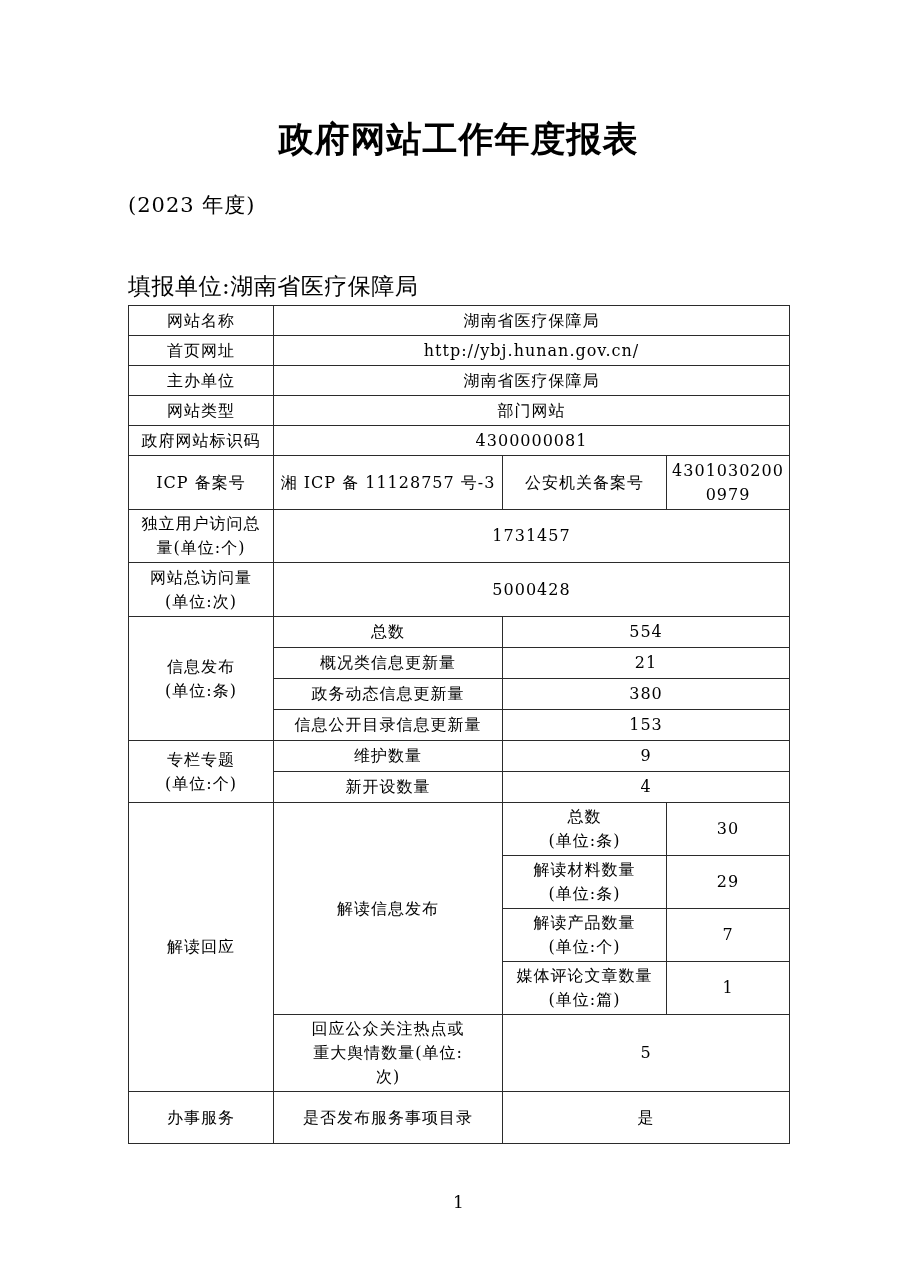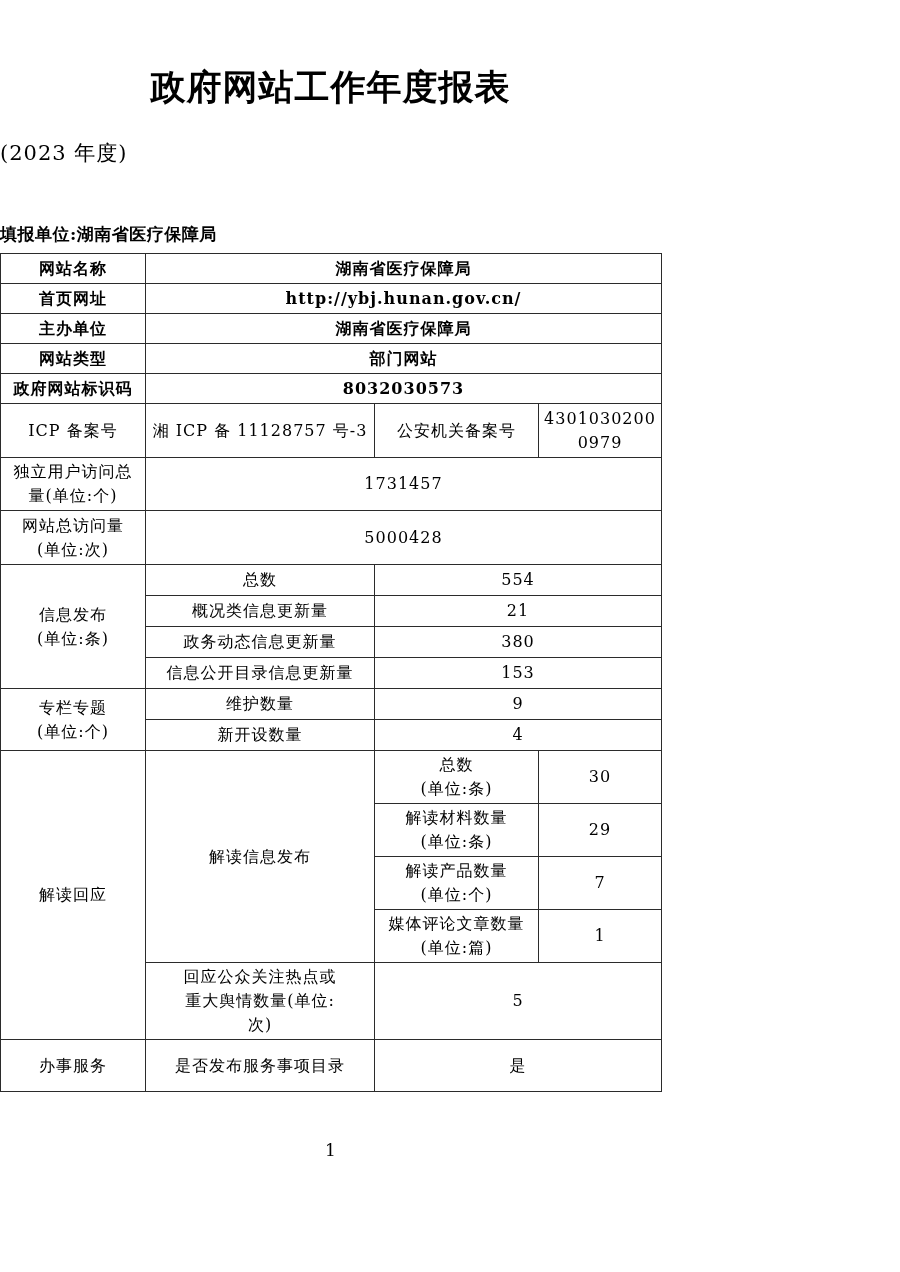--- a/index.html
+++ b/index.html
@@ -7,40 +7,41 @@
   body {
     width: 900px;
     height: 1272px;
     font-family: "DejaVu Serif", "Liberation Serif", serif;
     color: #000000;
     position: relative;
     overflow: hidden;
   }
   .content {
     width: 661px;
-    padding-top: 64px;
+    margin-left: 128px;
+    padding-top: 116px;
   }
   .doc-title {
     text-align: center;
     font-family: "DejaVu Sans", "Liberation Sans", sans-serif;
     font-weight: bold;
     font-size: 35px;
     line-height: 46px;
     letter-spacing: 1px;
   }
   .doc-subtitle {
     text-align: left;
     font-size: 21px;
     line-height: 26px;
     margin-top: 30px;
     letter-spacing: 1px;
   }
   .unit-line {
-    font-weight: bold;
-    font-size: 17px;
+    font-weight: normal;
+    font-size: 23px;
     line-height: 20px;
     margin-top: 58px;
     letter-spacing: 0.5px;
   }
   table.report {
     border-collapse: collapse;
     table-layout: fixed;
     width: 661px;
     margin-top: 9px;
   }
@@ -48,21 +49,21 @@
     border: 1px solid #2b2b2b;
     text-align: center;
     vertical-align: middle;
     font-size: 16px;
     letter-spacing: 1px;
     padding: 2px 5px;
     word-break: break-all;
     line-height: 24px;
   }
   .ml { white-space: pre-line; }
-  .h30 { height: 30px; font-weight: bold; }
+  .h30 { height: 30px; }
   .h31 { height: 31px; }
   .h52 { height: 52px; }
   .h53 { height: 53px; }
   .h54 { height: 54px; }
   .h76 { height: 76px; }
   td.v-top { vertical-align: top; padding-top: 5px; }
   td.v-bottom { vertical-align: bottom; padding-bottom: 4px; }
   .page-num {
     text-align: center;
     font-size: 17px;
@@ -102,21 +103,21 @@
       <td colspan="3">湖南省医疗保障局</td>
     </tr>
 
     <tr class="h30">
       <td>网站类型</td>
       <td colspan="3">部门网站</td>
     </tr>
 
     <tr class="h30">
       <td>政府网站标识码</td>
-      <td colspan="3">8032030573</td>
+      <td colspan="3">4300000081</td>
     </tr>
 
     <tr class="h54">
       <td>ICP 备案号</td>
       <td>湘 ICP 备 11128757 号-3</td>
       <td>公安机关备案号</td>
       <td>43010302000979</td>
     </tr>
 
     <tr class="h52">

